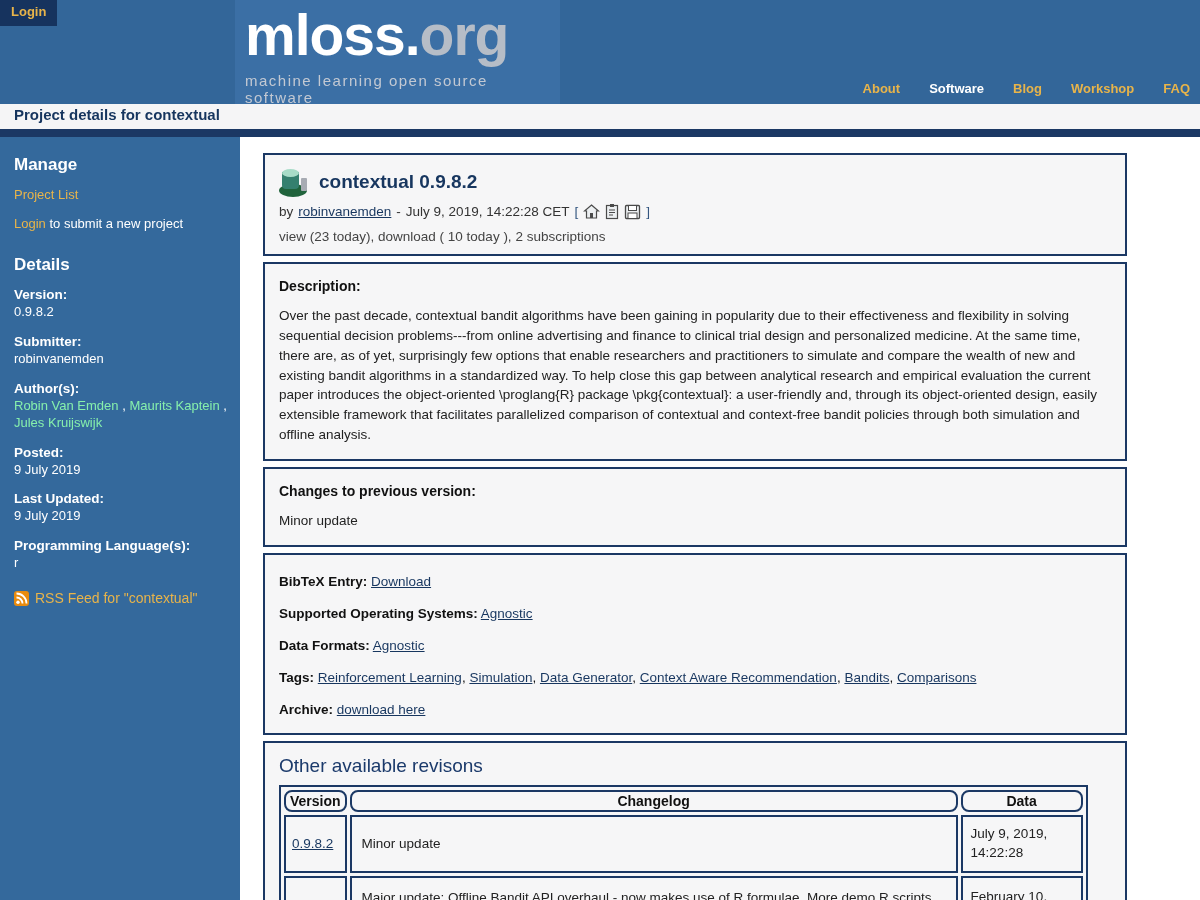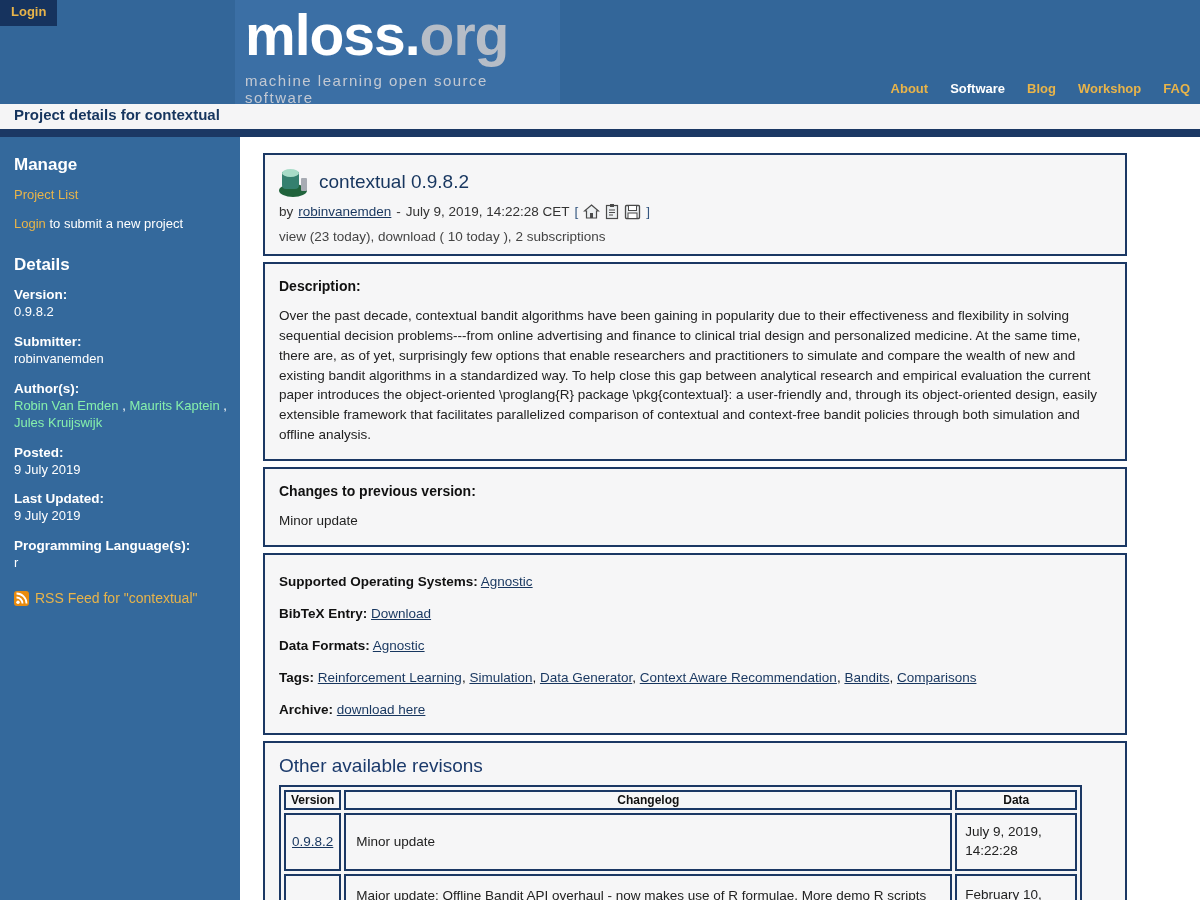--- a/index.html
+++ b/index.html
@@ -10,21 +10,21 @@
   .header { position:relative; height:104px; background:#336699; }
   .login-btn { position:absolute; top:0; left:0; background:#16335e; color:#e8b44a;
     font-size:13px; font-weight:bold; padding:4px 11px 7px 11px; cursor:pointer; }
   .logo-box { position:absolute; left:235px; top:0; width:325px; height:104px;
     background:#3b6fa5; padding:2px 0 0 10px; }
   .logo-line { font-size:57px; font-weight:bold; letter-spacing:-1px; line-height:66px; white-space:nowrap; }
   .logo-brand { color:#ffffff; }
   .logo-dot { color:#ffffff; }
   .logo-tld { color:#b6bdc7; font-weight:600; }
   .logo-tagline { color:#c3c9d3; font-size:15px; letter-spacing:1.5px; margin-top:4px; }
-  .top-nav { position:absolute; right:10px; bottom:8px; display:flex; gap:22px; }
+  .top-nav { position:absolute; right:10px; bottom:8px; display:flex; gap:29px; }
   .top-nav .nav-item { color:#e8b44a; font-size:13px; font-weight:600; text-decoration:none; cursor:pointer; }
   .top-nav .nav-item.active { color:#ffffff; font-weight:bold; }
 
   
   .title-bar { height:25px; background:#f5f5f6; color:#16355e; font-size:15px;
     font-weight:600; padding:1px 0 0 14px; line-height:19px; }
   .navy-rule { height:8px; background:#1b3864; }
 
   
   .content { display:flex; height:768px; background:#fff; }
@@ -42,21 +42,21 @@
   .detail-value a { color:#86efac; text-decoration:none; cursor:pointer; }
   .rss-row { margin-top:18px; display:flex; align-items:center; gap:6px; }
   .rss-row a { color:#e8b44a; font-size:14px; text-decoration:none; cursor:pointer; }
   .rss-icon { width:15px; height:15px; background:#e98b0e; border-radius:3px; position:relative; display:inline-block; }
   .rss-icon svg { position:absolute; left:1px; top:1px; }
 
   
   .box { width:864px; border:2px solid #1b3864; background:#f6f6f7;
     margin-bottom:6px; padding:10px 14px; }
   .proj-title-row { display:flex; align-items:center; gap:10px; margin:2px 0 6px 0; }
-  .proj-title { color:#17365f; font-size:19px; font-weight:normal; }
+  .proj-title { color:#17365f; font-size:19px; font-weight:bold; }
   .proj-icon { position:relative; width:30px; height:30px; flex:0 0 30px; }
   .proj-icon .base { position:absolute; left:0; bottom:0; width:28px; height:13px;
     background:#20633c; border-radius:50%; }
   .proj-icon .gray { position:absolute; right:2px; bottom:6px; width:6px; height:13px;
     background:#a7abb3; border-radius:1px; }
   .proj-icon .body { position:absolute; left:3px; top:5px; width:17px; height:17px;
     background:#35806f; border-radius:0 0 4px 4px; }
   .proj-icon .top { position:absolute; left:3px; top:2px; width:17px; height:8px;
     background:#a8dcc8; border-radius:50%; }
   .byline { font-size:13.5px; color:#333; margin:4px 0 2px 0; display:flex; align-items:center; gap:5px; }
@@ -69,21 +69,21 @@
   .box-body { font-size:13.5px; color:#222; line-height:1.47; margin-bottom:4px; }
 
   .meta-row { font-size:13.5px; color:#111; margin:9px 0 17px 0; }
   .meta-row:last-child { margin-bottom:6px; }
   .meta-label { font-weight:bold; }
   .meta-row a { color:#17365f; text-decoration:underline; cursor:pointer; }
 
   .rev-heading { color:#1b3a6b; font-size:19px; margin:2px 0 8px 0; font-weight:500; }
   table.revs { border:2px solid #1b3864; border-spacing:3px; border-collapse:separate; }
   table.revs th, table.revs td { border:2px solid #1b3864; background:#f6f6f7; }
-  table.revs th { font-size:12px; font-weight:bold; color:#111; padding:1px 4px; text-align:center; }
+  table.revs th { font-size:14px; font-weight:bold; color:#111; padding:1px 4px; text-align:center;border-radius:8px; }
   table.revs td { font-size:13.5px; color:#222; vertical-align:middle; }
   td.ver { width:56px; padding:8px 6px; }
   td.ver a { color:#17365f; text-decoration:underline; cursor:pointer; }
   td.chg { width:608px; padding:10px 10px; line-height:1.45; }
   td.dat { width:122px; padding:8px 8px; line-height:1.4; }
 </style>
 </head>
 <body>
 
 <div class="header">
@@ -204,26 +204,26 @@
       <div class="box-body">Over the past decade, contextual bandit algorithms have been gaining in popularity due to their effectiveness and flexibility in solving sequential decision problems---from online advertising and finance to clinical trial design and personalized medicine. At the same time, there are, as of yet, surprisingly few options that enable researchers and practitioners to simulate and compare the wealth of new and existing bandit algorithms in a standardized way. To help close this gap between analytical research and empirical evaluation the current paper introduces the object-oriented \proglang{R} package \pkg{contextual}: a user-friendly and, through its object-oriented design, easily extensible framework that facilitates parallelized comparison of contextual and context-free bandit policies through both simulation and offline analysis.</div>
     </div>
 
     <div class="box">
       <div class="box-heading">Changes to previous version:</div>
       <div class="box-body">Minor update</div>
     </div>
 
     <div class="box">
       <div class="meta-row">
+        <span class="meta-label">BibTeX Entry:</span>
+        <a>Download</a>
+      </div>
+      <div class="meta-row">
         <span class="meta-label">Supported Operating Systems:</span>
         <a>Agnostic</a>
-      </div>
-      <div class="meta-row">
-        <span class="meta-label">BibTeX Entry:</span>
-        <a>Download</a>
       </div>
       <div class="meta-row">
         <span class="meta-label">Data Formats:</span>
         <a>Agnostic</a>
       </div>
       <div class="meta-row">
         <span class="meta-label">Tags:</span>
         <a>Reinforcement Learning</a><span>, </span><a>Simulation</a><span>, </span><a>Data Generator</a><span>, </span><a>Context Aware Recommendation</a><span>, </span><a>Bandits</a><span>, </span><a>Comparisons</a>
       </div>
       <div class="meta-row">

